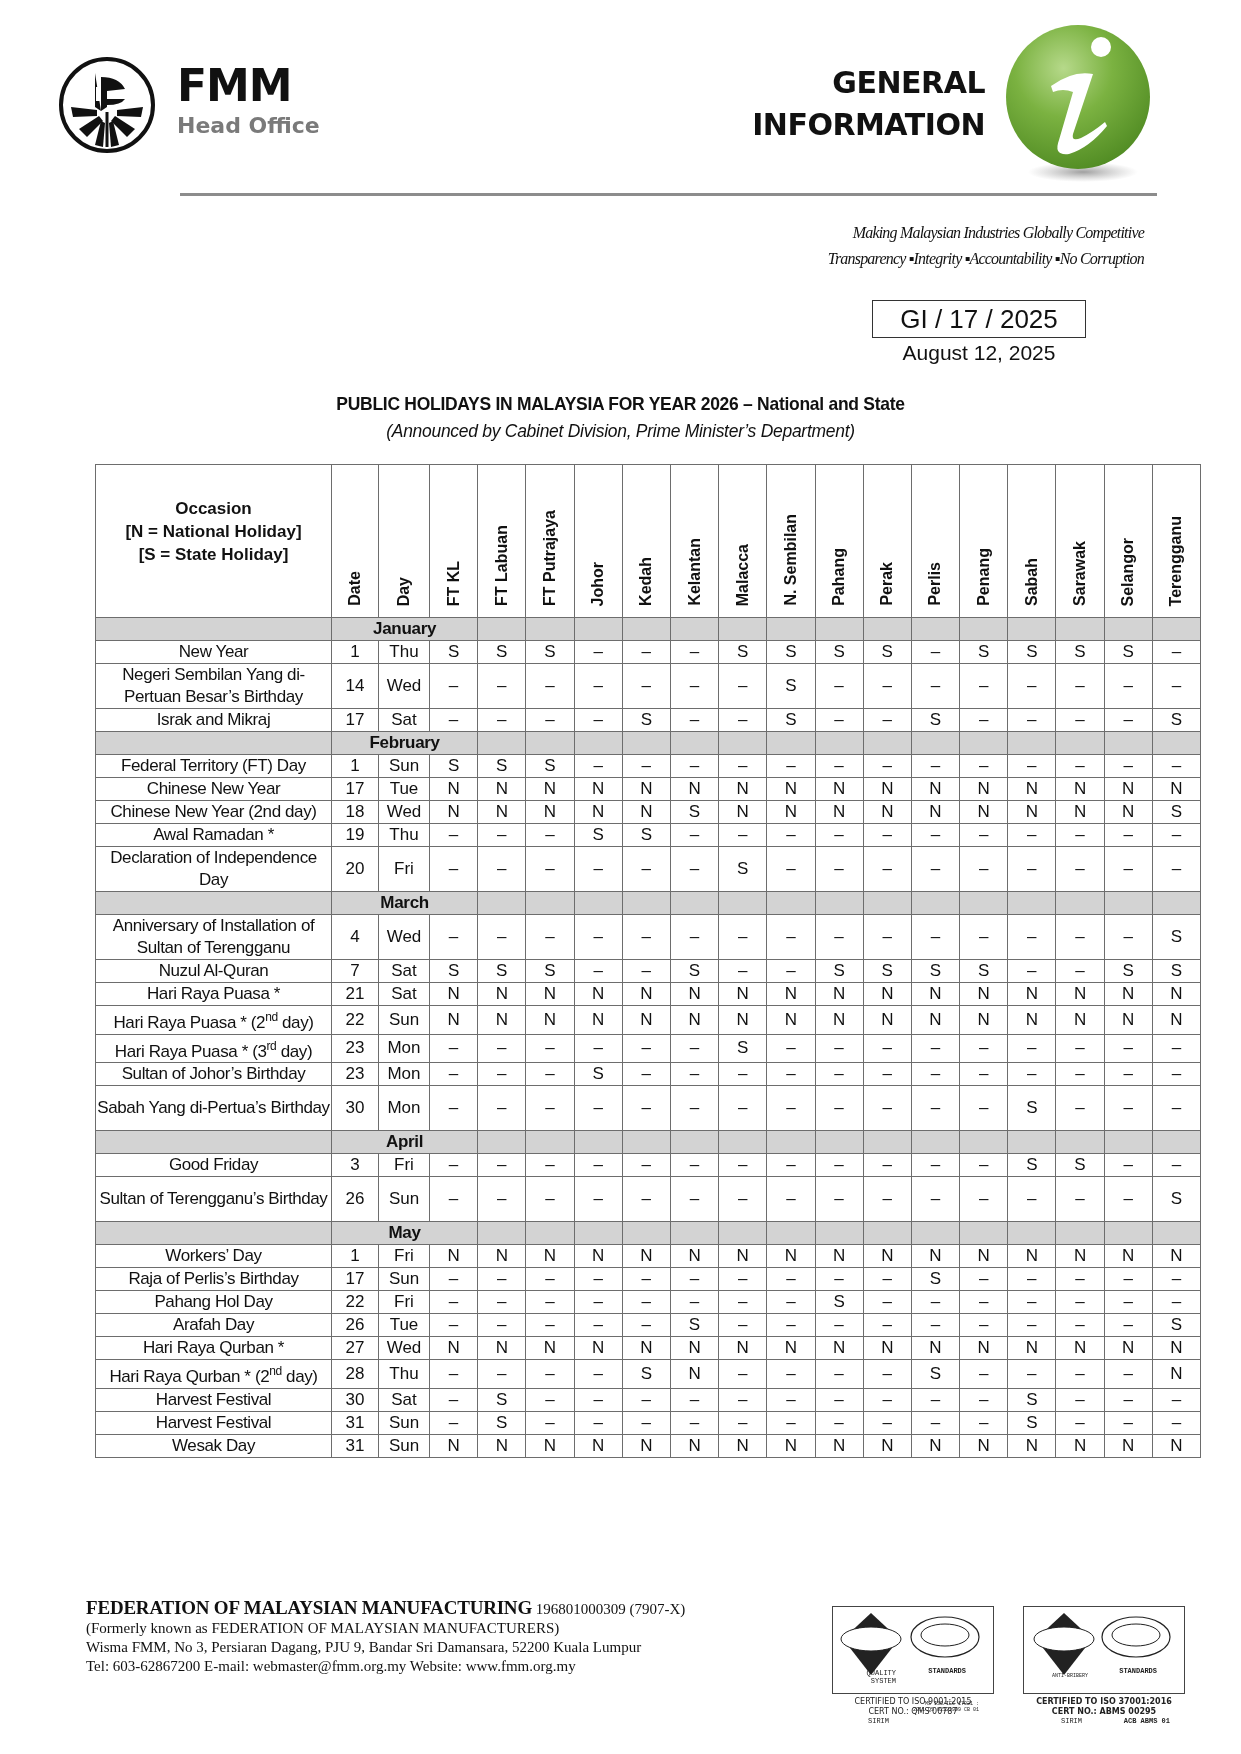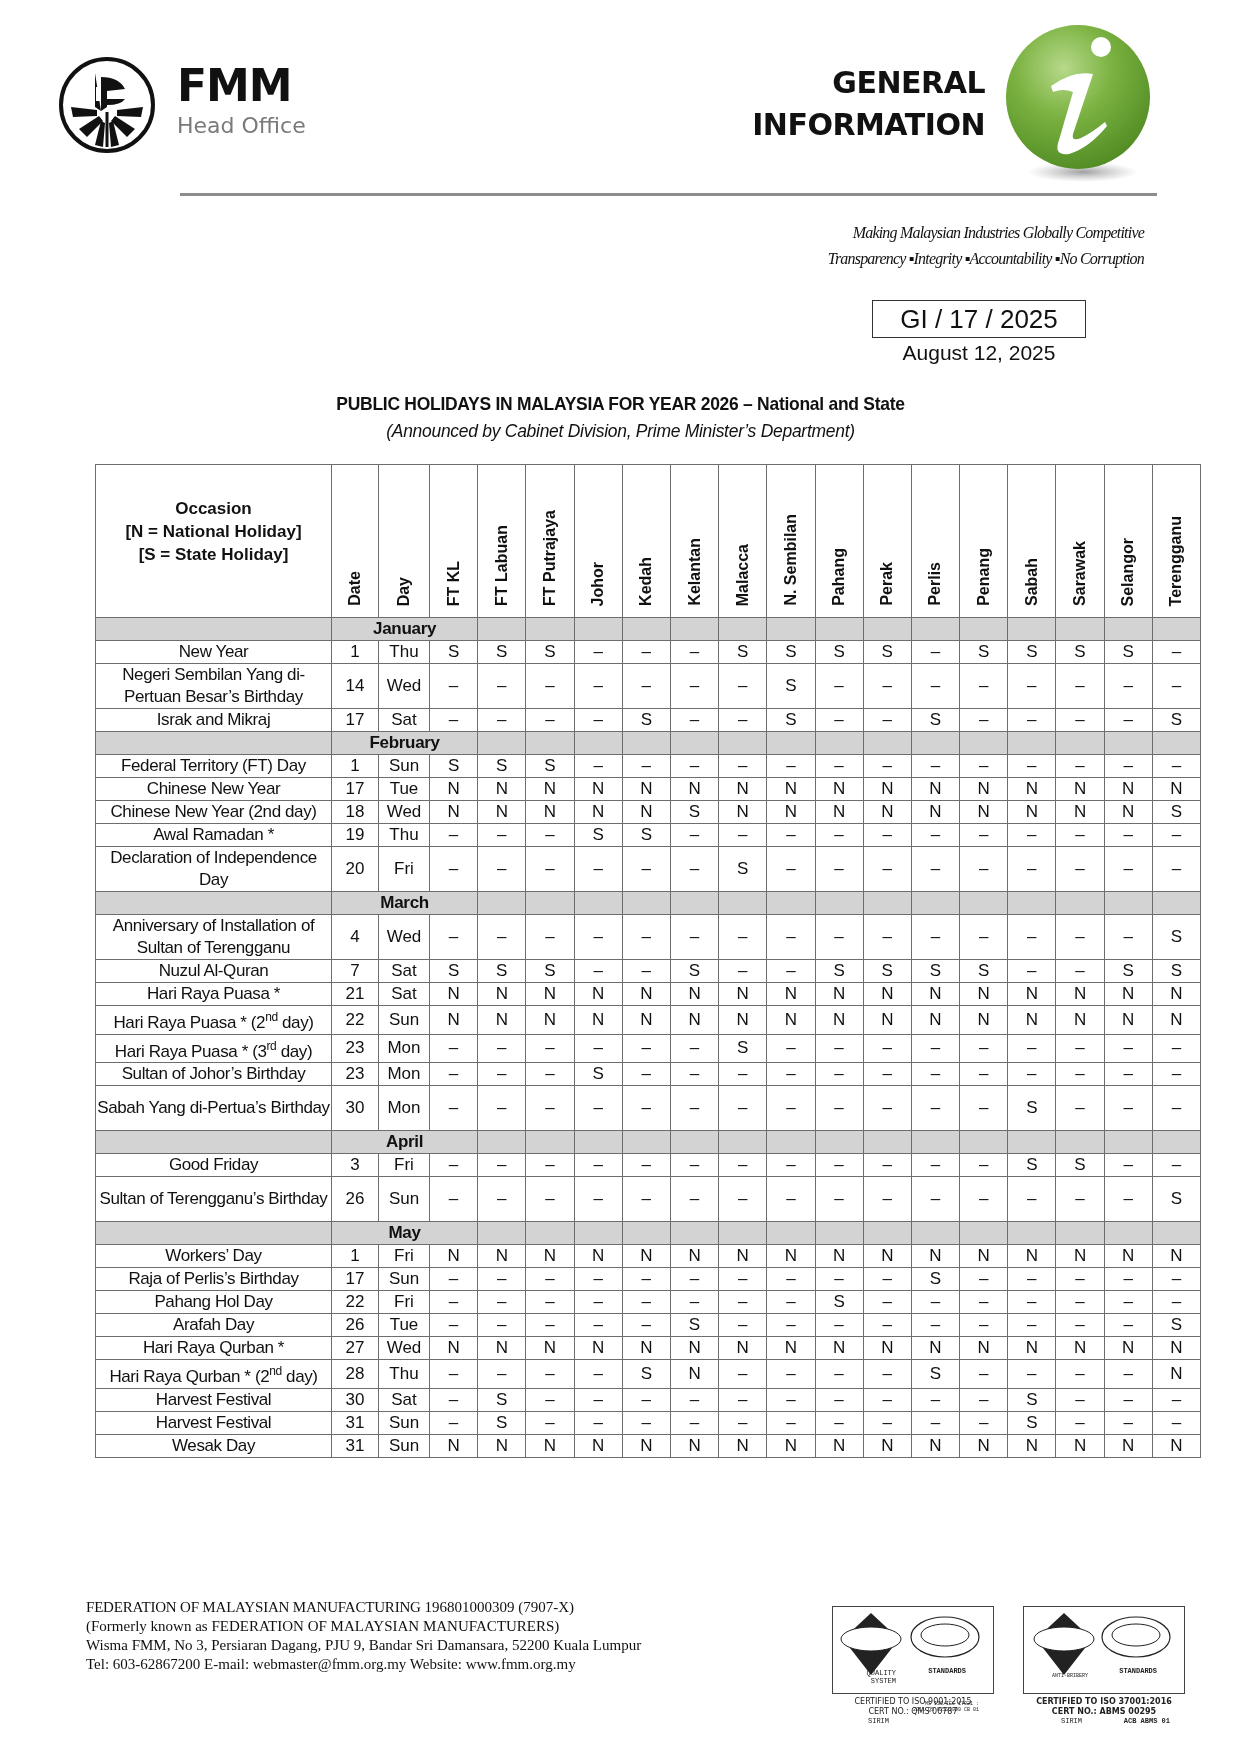--- a/index.html
+++ b/index.html
@@ -3,21 +3,21 @@
 <meta charset="utf-8">
 <style>
   html, body { margin: 0; padding: 0; background: #ffffff; }
   body { width: 1241px; height: 1754px; position: relative; font-family: "Liberation Sans", sans-serif; color: #111; overflow: hidden; }
 
   
   .logo-block { position: absolute; left: 57px; top: 55px; display: flex; align-items: center; }
   .logo-emblem { width: 100px; height: 100px; }
   .brand { margin-left: 20px; margin-top: -8px; }
   .brand-name { font-family: "DejaVu Sans", sans-serif; font-weight: bold; font-size: 44px; letter-spacing: -1px; line-height: 48px; color: #111; }
-  .brand-sub { font-family: "DejaVu Sans", sans-serif; font-weight: normal; font-size: 22px; color: #7a7a7a; line-height: 28px; margin-top: 2px; }
+  .brand-sub { font-family: "DejaVu Sans", sans-serif; font-weight: bold; font-size: 22px; color: #7a7a7a; line-height: 28px; margin-top: 2px; }
   .header-rule { position: absolute; left: 180px; top: 193px; width: 977px; height: 3px; background: #8c8c8c; }
   .gi-title { position: absolute; right: 256px; top: 62px; text-align: right; font-family: "DejaVu Sans", sans-serif; font-weight: bold; font-size: 30px; line-height: 42px; letter-spacing: -0.5px; color: #111; }
   .gi-icon { position: absolute; left: 1003px; top: 22px; width: 150px; height: 165px; }
 
   .tagline { position: absolute; right: 97px; top: 220px; text-align: right; font-family: "Liberation Serif", serif; font-style: italic; font-size: 16px; line-height: 26px; letter-spacing: -0.8px; color: #111; }
 
   .ref-box { position: absolute; left: 872px; top: 300px; width: 214px; height: 38px; border: 1.5px solid #333; box-sizing: border-box; text-align: center; font-size: 26px; line-height: 36px; }
   .ref-date { position: absolute; left: 860px; top: 340px; width: 238px; text-align: center; font-size: 21px; line-height: 26px; }
 
   .doc-title { position: absolute; left: 0; width: 1241px; top: 393px; text-align: center; font-weight: bold; font-size: 19px; letter-spacing: -0.3px; transform: scaleX(0.92); }
@@ -32,21 +32,21 @@
   td.occ { text-align: left; padding-left: 10px; line-height: 22px; letter-spacing: -0.4px; }
   tr.single td { height: 22px; }
   tr.double td { height: 44px; }
   tr.month td { background: #d3d3d3; height: 22px; }
   td.month-label { font-weight: bold; text-align: left; padding-left: 10px; letter-spacing: -0.3px; }
   td.mark { font-size: 17px; }
   sup { font-size: 12px; }
 
   
   .footer { position: absolute; left: 86px; top: 1598px; font-family: "Liberation Serif", serif; font-size: 15px; line-height: 19px; color: #111; }
-  .footer .fed { font-weight: normal; font-size: 15px; letter-spacing: -0.2px; }
+  .footer .fed { font-weight: bold; font-size: 19px; letter-spacing: -0.2px; }
   .footer .reg { font-size: 15px; }
   .cert { position: absolute; top: 1606px; width: 162px; height: 88px; border: 1.5px solid #444; box-sizing: border-box; }
   .cert1 { left: 832px; }
   .cert2 { left: 1023px; }
   .cert-caption { position: absolute; top: 1697px; width: 200px; text-align: center; font-family: "DejaVu Sans", sans-serif; font-size: 8px; line-height: 10px; color: #222; }
   .cap1 { left: 813px; }
   .cap2 { left: 1004px; font-weight: bold; }
   .cert-text { position: absolute; font-family: Liberation Mono, monospace; font-size: 7px; color: #222; text-align: right; margin-top: 38px; }
 </style>
 </head>

